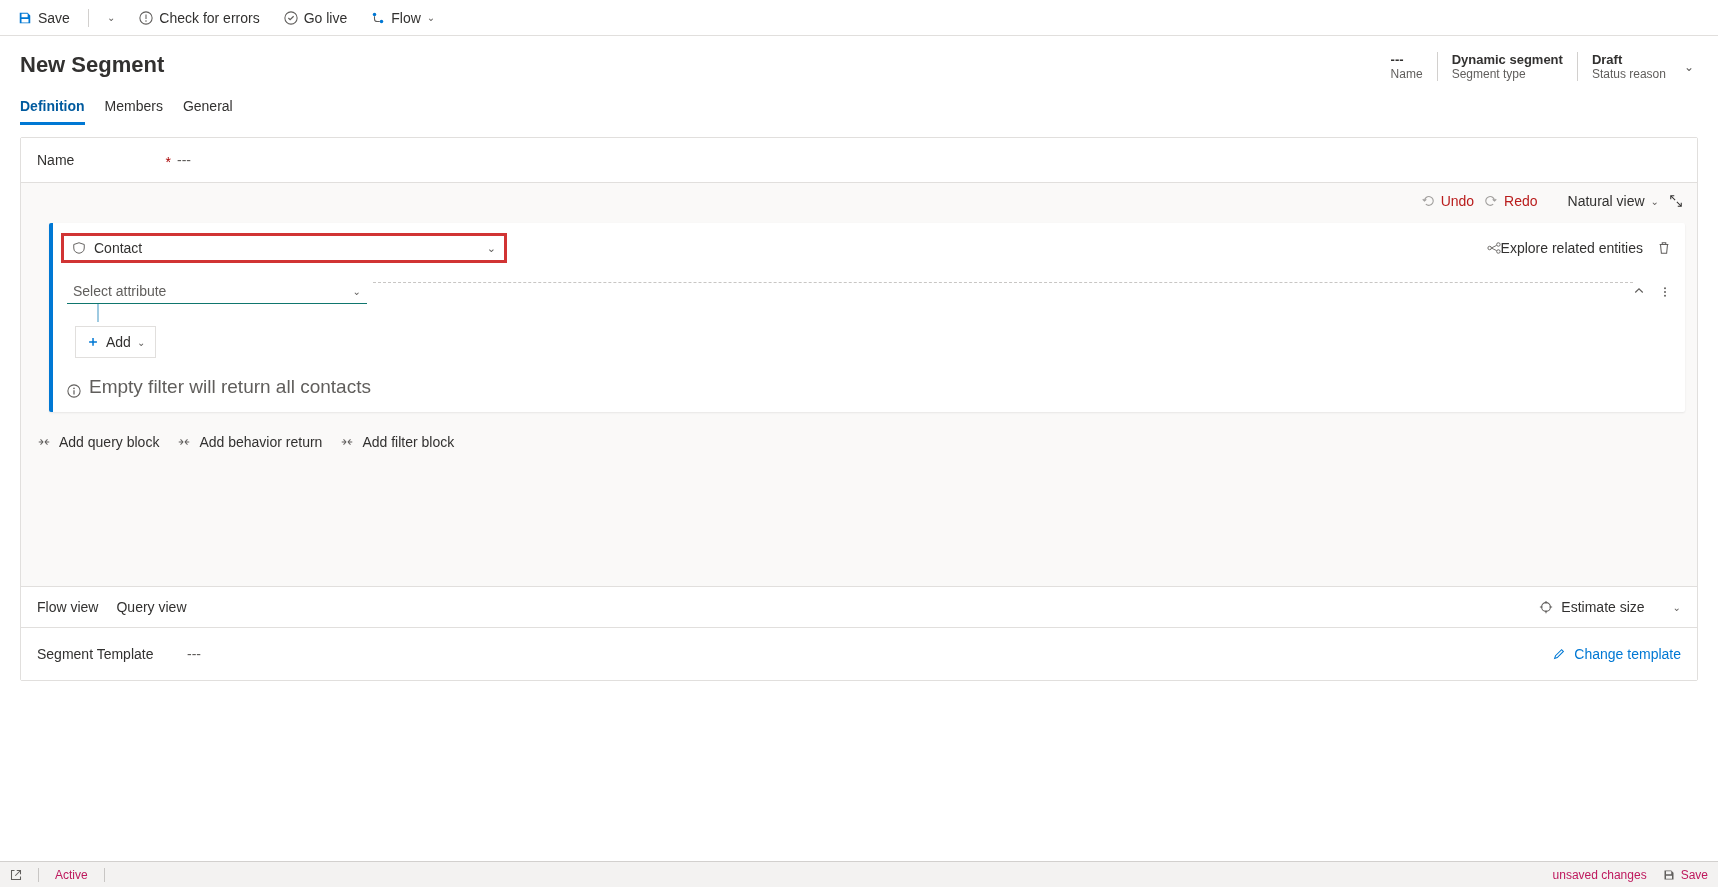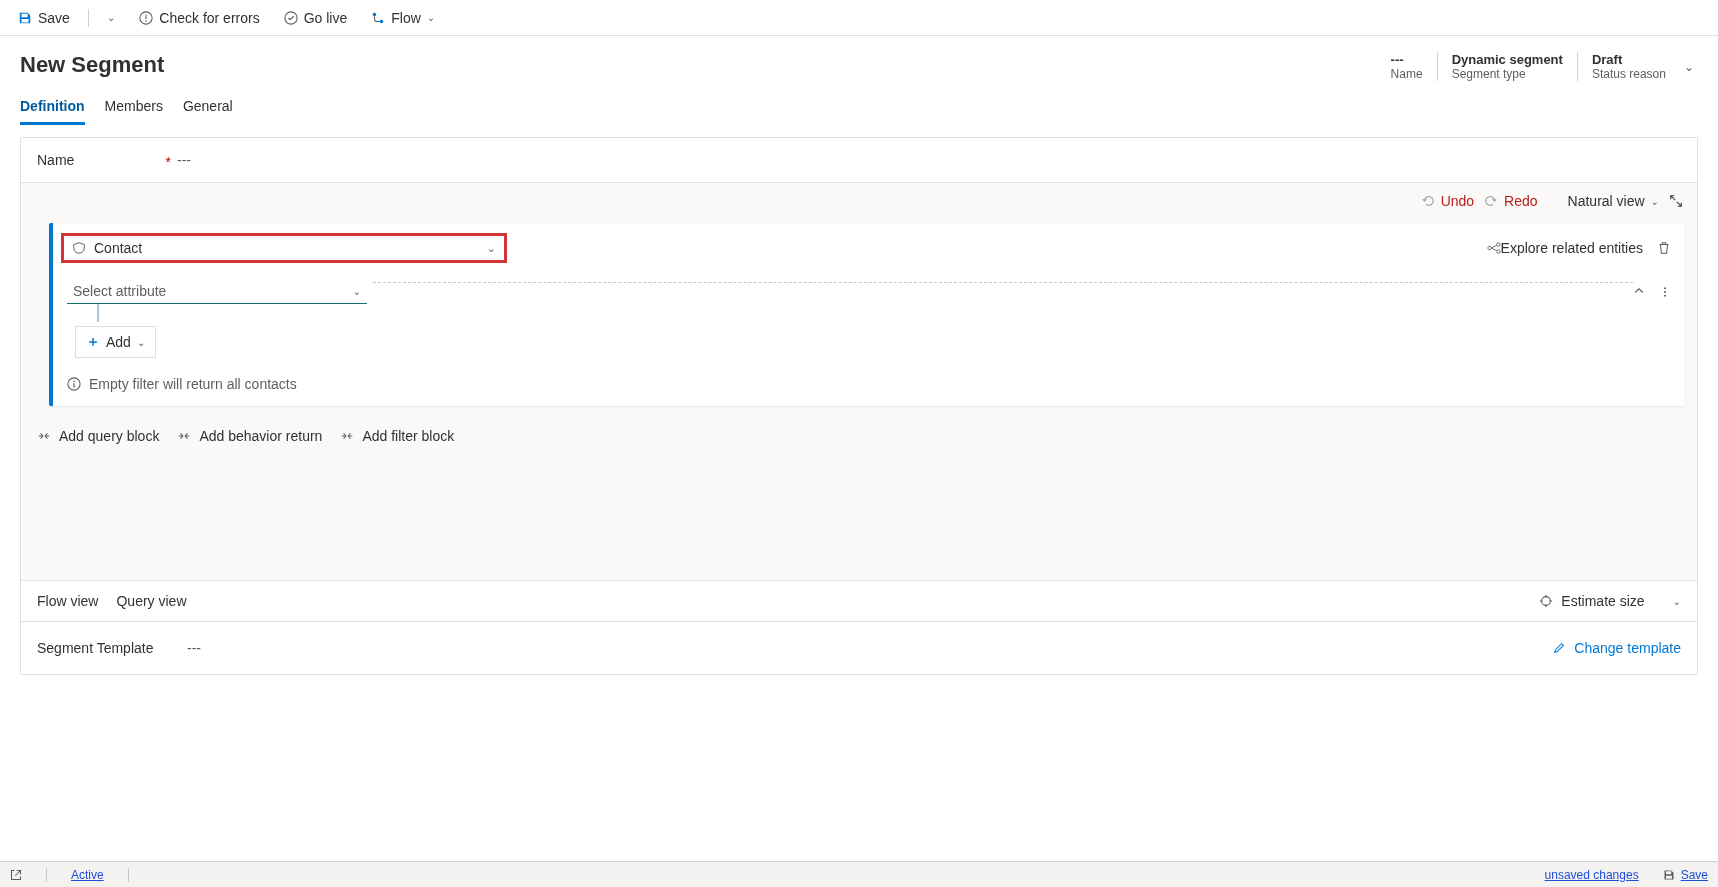--- a/index.html
+++ b/index.html
@@ -51,37 +51,37 @@
 .attr-select { display: flex; align-items: center; justify-content: space-between; width: 300px; border-bottom: 1px solid #0f766e; padding: 4px 6px; color: #605e5c; cursor: pointer; }
 .attr-right { margin-left: auto; display: flex; gap: 14px; color: #605e5c; }
 .attr-right span { cursor: pointer; }
 
 .row-connector { border-left: 2px solid #9ecae1; height: 18px; margin-left: 30px; }
 .dotted-row { border-top: 1px dashed #c8c6c4; flex: 1; height: 1px; margin-left: 6px; margin-top: -18px; }
 
 .add-btn { display: inline-flex; align-items: center; gap: 6px; border: 1px solid #e1dfdd; padding: 6px 10px; background: #fff; cursor: pointer; margin-left: 8px; margin-top: 4px; color: #323130; }
 .add-btn .plus { color: #0078d4; font-weight: 600; }
 
-.info-row { display: flex; align-items: center; gap: 8px; color: #605e5c; margin-top: 18px; font-size: 14px; }
+.info-row { display: flex; align-items: flex-end; gap: 8px; color: #605e5c; margin-top: 18px; font-size: 19px; }
 
 .add-blocks { display: flex; gap: 18px; padding: 10px 16px 16px 16px; }
 .ab-link { display: flex; align-items: center; gap: 8px; color: #323130; cursor: pointer; }
 
 .views-row { display: flex; align-items: center; padding: 12px 16px; border-top: 1px solid #e1dfdd; background: #fff; }
 .views-row .vlink { margin-right: 18px; color: #323130; cursor: pointer; }
 .views-row .spacer { flex: 1; }
 .est { display: flex; align-items: center; gap: 8px; color: #323130; cursor: pointer; }
 
 .template-row { display: flex; align-items: flex-start; padding: 18px 16px; border-top: 1px solid #e1dfdd; background: #fff; }
 .template-row .tlbl { width: 150px; color: #323130; }
 .template-row .tval { color: #605e5c; }
 .change-tpl { margin-left: auto; color: #0078d4; cursor: pointer; display: flex; gap: 8px; align-items: center; }
 
 
-.statusbar { position: absolute; bottom: 0; left: 0; right: 0; height: 26px; background: #f3f2f1; border-top: 1px solid #d2d0ce; display: flex; align-items: center; padding: 0 10px; font-size: 12px; color: #1d4ed8; gap: 24px; text-decoration: underline; }
+.statusbar { position: absolute; bottom: 0; left: 0; right: 0; height: 26px; background: #f3f2f1; border-top: 1px solid #d2d0ce; display: flex; align-items: center; padding: 0 10px; font-size: 12px; color: #be185d; gap: 16px; }
 .status-sep { width: 1px; height: 14px; background: #c8c6c4; }
 .statusbar .spacer { flex: 1; }
 .statusbar .sbtn { display: flex; align-items: center; gap: 6px; cursor: pointer; }
 
 svg { display: block; }
 </style>
 </head>
 <body>
 
 <div class="toolbar">

